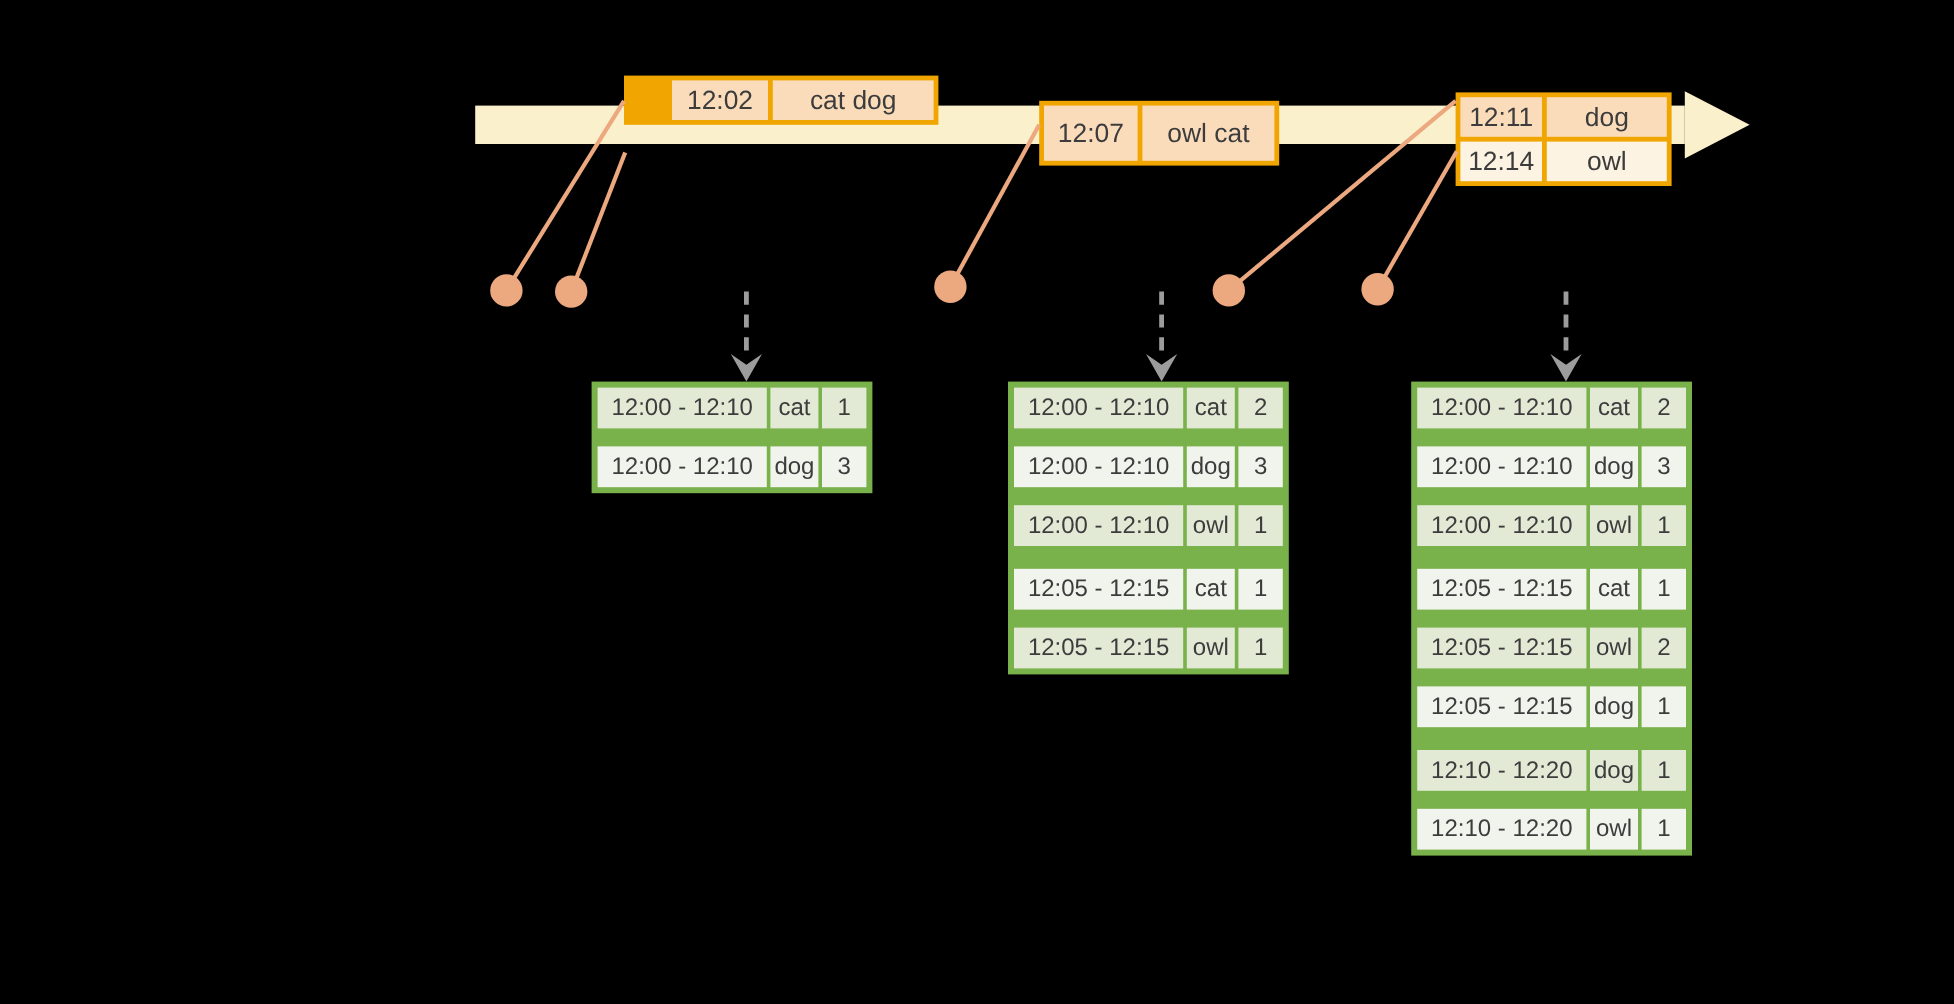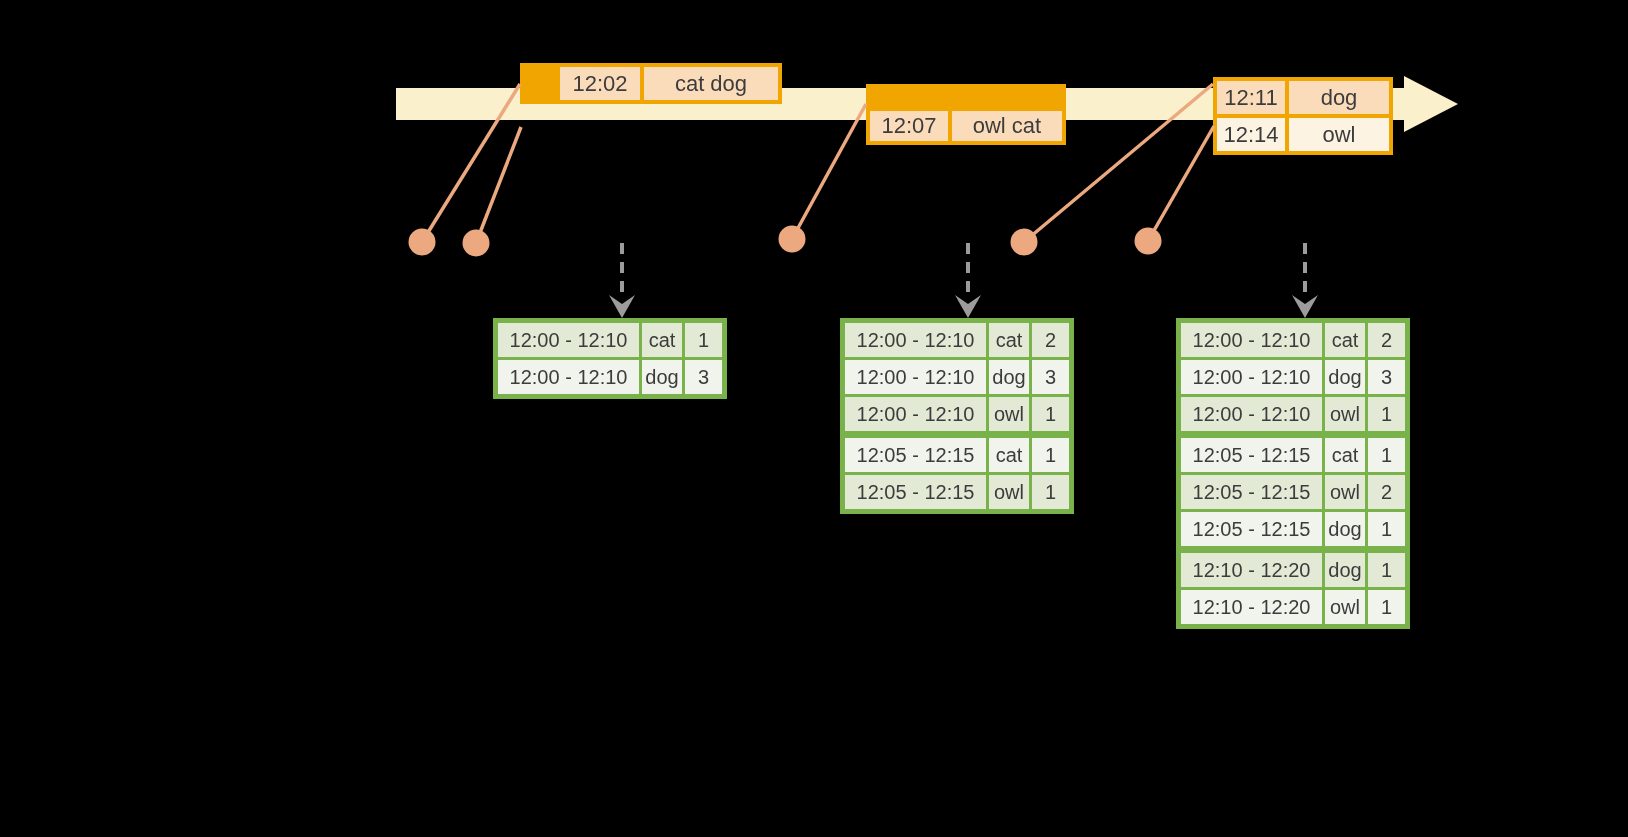--- a/index.html
+++ b/index.html
@@ -40,31 +40,31 @@
   .dtable{position:absolute;display:flex;flex-direction:column;width:max-content;z-index:2;}
   .trow{display:flex;}
   .cell{display:flex;align-items:center;justify-content:center;white-space:nowrap;}
   
   .etable{background:var(--event-border);padding:4px;gap:4px;font-size:22px;}
   .etable .trow{gap:4px;}
   .etable .cell{height:33px;}
   .etable .trow:nth-child(odd) .cell{background:var(--event-row-dark);}
   .etable .trow:nth-child(even) .cell{background:var(--event-row-light);}
   
-  .rtable{background:var(--result-border);padding:5px;gap:3px;font-size:20px;}
+  .rtable{background:var(--result-border);padding:5px;gap:15px;font-size:20px;}
   .rtable .trow{gap:3px;}
   .rtable .cell{height:34px;}
   .rtable .trow.group-start{margin-top:4px;}
   .rtable .trow:nth-child(odd) .cell{background:var(--result-row-dark);}
   .rtable .trow:nth-child(even) .cell{background:var(--result-row-light);}
   
   #event-table-1{left:520px;top:63px;padding-left:40px;}
   #event-table-1 .col-time{width:80px}  #event-table-1 .col-words{width:134px}
   #event-table-2{left:866px;top:84px;}
-  #event-table-2 .cell{height:30px;margin-top:23px;}
+  #event-table-2 .cell{height:46px;}
   #event-table-2 .col-time{width:78px}  #event-table-2 .col-words{width:110px}
   #event-table-3{left:1213px;top:77px;}
   #event-table-3 .col-time{width:68px}  #event-table-3 .col-words{width:100px}
   #result-table-1{left:493px;top:318px;}
   #result-table-2{left:840px;top:318px;}
   #result-table-3{left:1176px;top:318px;}
   .rtable .col-window{width:141px}
   .rtable .col-word{width:40px}
   .rtable .col-count{width:37px}
 </style>

